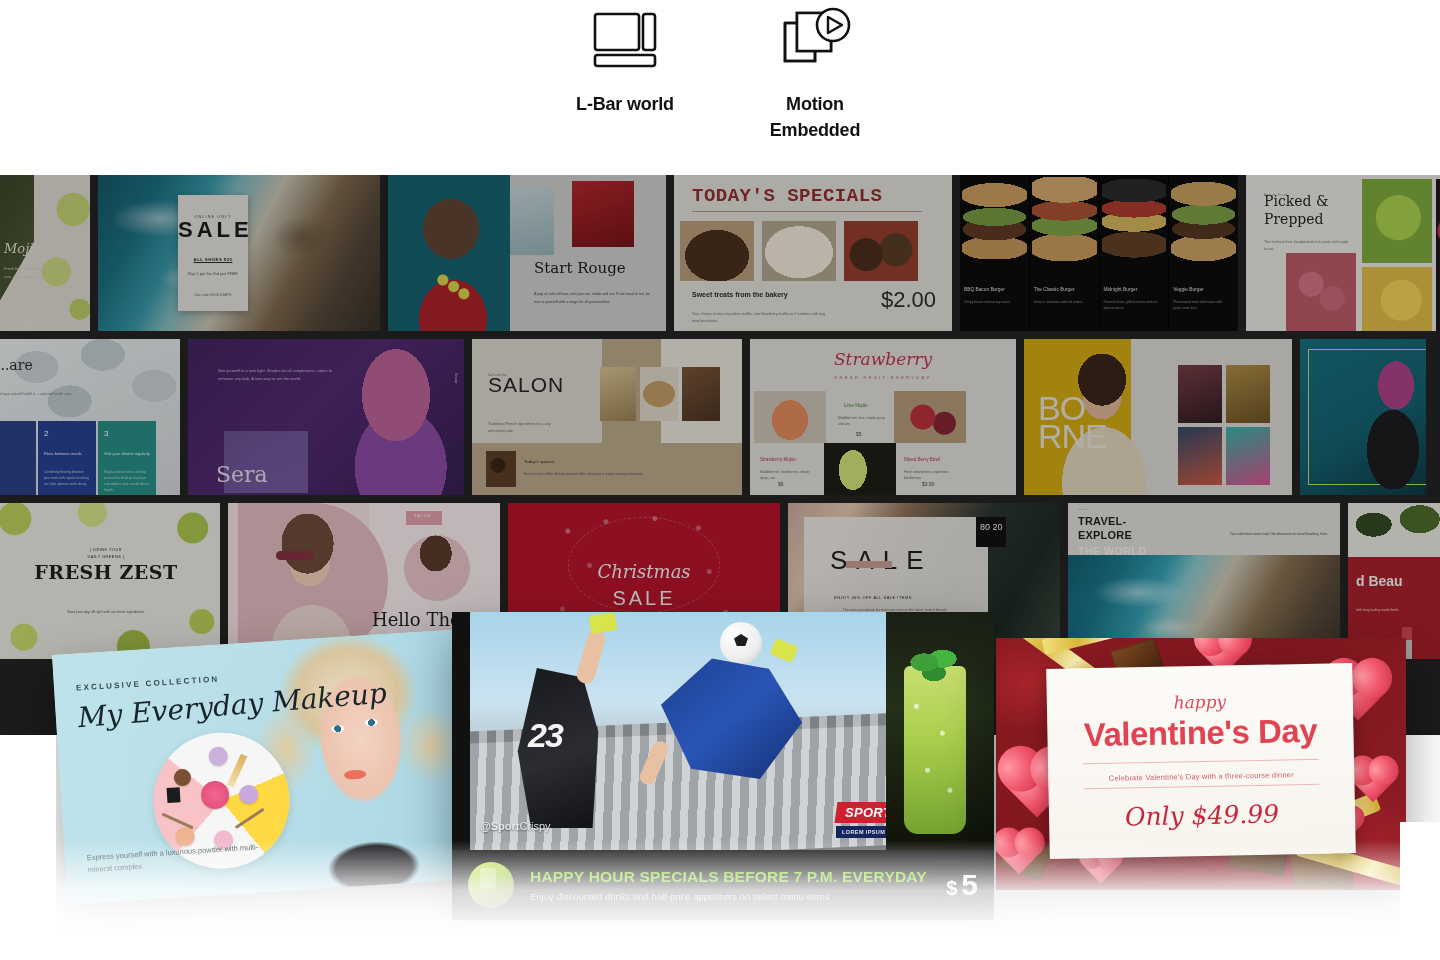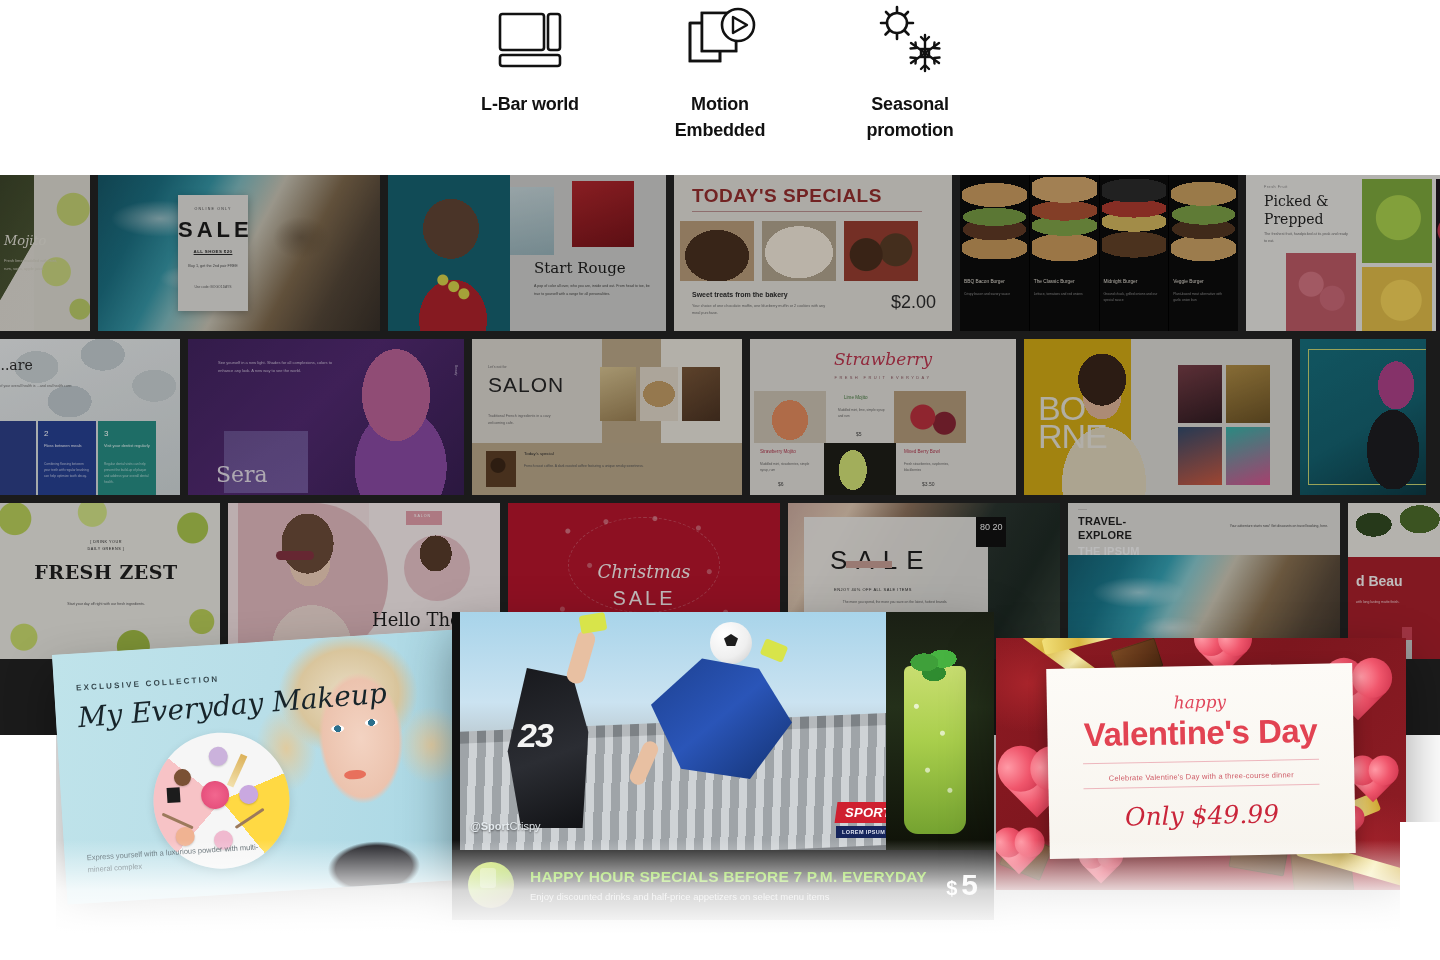--- a/index.html
+++ b/index.html
@@ -41,21 +41,21 @@
   .thumb {
     position: relative; height: 156px; flex: 0 0 auto;
     overflow: hidden; background: #2a2a2a;
     filter: brightness(0.72) saturate(0.85);
   }
   .thumb.bright { filter: brightness(0.78) saturate(0.9); }
   .thumb-inner { position: absolute; inset: 0; }
   .tt { position: absolute; color: inherit; white-space: nowrap; }
 
   
-  .blurtxt { filter: blur(0.6px); }
+  .blurtxt { filter: blur(0.6px); margin-top: 8px; }
 
   
   .featured-layer { position: absolute; inset: 0; z-index: 30; pointer-events: none; }
   .fcard { position: absolute; overflow: hidden; pointer-events: auto;
            box-shadow: 0 22px 48px rgba(0,0,0,0.38); }
 
   
   #card-makeup {
     left: 52px; top: 655px; width: 418px; height: 250px;
     transform: rotate(-3.6deg); transform-origin: left top;
@@ -90,21 +90,21 @@
   .mk-title { font-family: "DejaVu Serif", serif; font-style: italic;
               font-size: 28px; font-weight: 400; margin-top: 6px; color: #17242a;
               transform: rotate(-1deg); }
   .mk-sub { position: absolute; left: 22px; bottom: 26px; font-size: 7.5px;
             line-height: 1.7; color: #2a3a42; opacity: .82; max-width: 180px; }
 
   
   #card-sport {
     left: 452px; top: 612px; width: 542px; height: 308px; background: #111;
   }
-  .sp-photo { position: absolute; left:8px; top:0; right:0; height: 238px; overflow:hidden;
+  .sp-photo { position: absolute; left:18px; top:0; right:0; height: 238px; overflow:hidden;
     background: linear-gradient(180deg,#a8d4ea 0%, #cbe3f1 38%, #b9c6cc 56%, #8e9297 62%, #6e7277 100%); }
   .sp-stadium { position:absolute; left:0; right:0; top:120px; height:120px;
     background: repeating-linear-gradient(92deg,#9fa4a8 0 9px,#cfd3d6 9px 17px);
     transform: skewY(-2.5deg); }
   .sp-stadium2 { position:absolute; left:0; right:0; top:108px; height:26px;
     background: repeating-linear-gradient(92deg,#7d8286 0 9px,#b5b9bc 9px 17px); transform: skewY(-2.5deg); }
   .sp-p1 { position:absolute; left:40px; top:56px; width:96px; height:160px;
     background: linear-gradient(160deg,#17181c 0%,#2b2d33 55%,#101114 100%);
     clip-path: polygon(28% 0,76% 6%,92% 40%,86% 100%,22% 100%,8% 52%); }
   .sp-num { position:absolute; left:58px; top:104px; color:#f4f4f4; font-size:34px;
@@ -232,42 +232,20 @@
           <circle cx="56" cy="20" r="16" fill="#fff" stroke="#111" stroke-width="2.6"></circle>
           <path d="M51 12 L65 20 L51 28 Z" fill="none" stroke="#111" stroke-width="2.4" stroke-linejoin="round"></path>
         </svg>
       </div>
       <div class="feature-label">
         <div>Motion</div>
         <div>Embedded</div>
       </div>
     </div>
 
-    <div class="feature">
-      <div class="feature-icon">
-        <svg width="78" height="70" viewBox="0 0 78 70">
-          <g stroke="#111" stroke-width="2.6" fill="none" stroke-linecap="round">
-            <circle cx="26" cy="18" r="10"></circle>
-            <path d="M26 2 v5 M26 29 v5 M10 18 h5 M37 18 h5
-                     M15 7 l3.5 3.5 M34 26 l3.5 3.5 M37 7 l-3.5 3.5 M18 26 l-3.5 3.5"></path>
-          </g>
-          <g stroke="#111" stroke-width="2.4" fill="none" stroke-linecap="round">
-            <path d="M54 30 v36 M40 38 l28 20 M68 38 l-28 20"></path>
-            <path d="M54 36 l-4 -4 M54 36 l4 -4 M54 60 l-4 4 M54 60 l4 4"></path>
-            <path d="M45 43 l-5.5 0.5 M45 43 l-0.5 -5.5 M63 53 l5.5 -0.5 M63 53 l0.5 5.5"></path>
-            <path d="M45 53 l-5.5 -0.5 M45 53 l-0.5 5.5 M63 43 l5.5 0.5 M63 43 l0.5 -5.5"></path>
-            <rect x="50" y="44" width="8" height="8"></rect>
-          </g>
-        </svg>
-      </div>
-      <div class="feature-label">
-        <div>Seasonal</div>
-        <div>promotion</div>
-      </div>
-    </div>
 
   </div>
 
   <div class="grid-wrap">
 
     <div class="grid-row r1">
 
       <div class="thumb" style="width:90px;margin-left:0;">
         <div class="thumb-inner" style="background:linear-gradient(120deg,#3f4a28 0%,#4d5a30 40%,#eeeae0 40.5%,#efece3 100%);">
           <div style="position:absolute;right:0;top:0;width:56px;height:156px;background:
@@ -309,28 +287,28 @@
              radial-gradient(circle 5px at 82% 76%, #e8e238 0 5px, transparent 6px);"></div>
           <div style="position:absolute;left:122px;top:12px;width:44px;height:68px;background:linear-gradient(170deg,#cfe3e8,#9dbfc8);"></div>
           <div style="position:absolute;left:184px;top:6px;width:62px;height:66px;background:linear-gradient(160deg,#d2242b,#8e1018);"></div>
           <div class="tt" style="left:146px;top:84px;color:#1c1c1c;font-family:'DejaVu Serif',serif;font-size:15px;">Start Rouge</div>
           <div class="tt blurtxt" style="left:146px;top:108px;width:118px;white-space:normal;color:#4a4a4a;font-size:3.6px;line-height:2.1;">A pop of color all over, who you are, inside and out. From head to toe, be true to yourself with a range for all personalities.</div>
         </div>
       </div>
 
       <div class="thumb bright" style="width:278px;">
         <div class="thumb-inner" style="background:#dedbd4;">
-          <div class="tt" style="left:18px;top:10px;color:#9b2b2b;font-family:Liberation Sans, sans-serif;font-size:19px;font-weight:700;letter-spacing:.5px;">TODAY'S SPECIALS</div>
+          <div class="tt" style="left:18px;top:10px;color:#9b2b2b;font-family:Liberation Mono, monospace;font-size:19px;font-weight:700;letter-spacing:.5px;">TODAY'S SPECIALS</div>
           <div style="position:absolute;left:18px;top:36px;width:230px;border-bottom:1px solid #b98c8c;"></div>
           <div style="position:absolute;left:6px;top:46px;width:74px;height:60px;background:radial-gradient(ellipse 32px 26px at 50% 58%,#4a2f1c 0 100%,transparent),#b99a74;"></div>
           <div style="position:absolute;left:88px;top:46px;width:74px;height:60px;background:radial-gradient(ellipse 34px 26px at 50% 52%,#efe6d6 0 100%,transparent),#b0a189;"></div>
           <div style="position:absolute;left:170px;top:46px;width:74px;height:60px;background:radial-gradient(circle 16px at 30% 56%,#4b2d1a 0 16px,transparent 17px),radial-gradient(circle 16px at 70% 48%,#5a3a22 0 16px,transparent 17px),#9c3a2c;"></div>
           <div class="tt" style="left:18px;top:116px;color:#2b2b2b;font-size:7px;font-weight:600;">Sweet treats from the bakery</div>
           <div class="tt blurtxt" style="left:18px;top:128px;width:142px;white-space:normal;color:#6a6a6a;font-size:3.8px;line-height:1.9;">Your choice of one chocolate muffin, one blueberry muffin or 2 cookies with any meal purchase.</div>
-          <div class="tt" style="right:16px;bottom:18px;color:#2b2b2b;font-size:18px;">$2.00</div>
+          <div class="tt" style="right:16px;bottom:18px;color:#2b2b2b;font-size:22px;">$2.00</div>
         </div>
       </div>
 
       <div class="thumb" style="width:278px;">
         <div class="thumb-inner" style="background:#0d0d0d;display:flex;">
           <div style="flex:1;position:relative;border-right:1px solid #000;">
             <div style="position:absolute;left:2px;top:6px;right:2px;height:78px;background:
                radial-gradient(ellipse 34px 12px at 50% 18%, #e0a65a 0 100%, transparent),
                radial-gradient(ellipse 32px 9px at 50% 46%, #7aa83a 0 100%, transparent),
                radial-gradient(ellipse 32px 11px at 50% 62%, #6b3c22 0 100%, transparent),
@@ -545,21 +523,21 @@
 
       <div class="thumb bright" style="width:272px;">
         <div class="thumb-inner" style="background:#dcdad6;">
           <div style="position:absolute;left:0;right:0;top:52px;bottom:0;background:
             linear-gradient(118deg,#0e5e72 0%,#12798f 18%,#2ba2b6 32%,#7fc7cd 40%,#c9c3b0 52%,#8a6f4c 68%,#5b4a38 84%,#3d332a 100%);"></div>
           <div style="position:absolute;left:0;right:0;top:52px;bottom:0;background:
              radial-gradient(ellipse 66px 22px at 26% 36%, rgba(255,255,255,.5) 0%, rgba(255,255,255,0) 70%),
              radial-gradient(ellipse 44px 16px at 38% 70%, rgba(255,255,255,.4) 0%, rgba(255,255,255,0) 70%);"></div>
           <div class="tt" style="left:10px;top:4px;color:#6f6f6f;font-size:3px;">———</div>
           <div class="tt" style="left:10px;top:12px;color:#1f1f1f;font-size:11px;font-weight:700;line-height:1.25;letter-spacing:.2px;">TRAVEL-<br>EXPLORE</div>
-          <div class="tt" style="left:10px;top:42px;color:#f0f0f0;font-size:11px;font-weight:700;letter-spacing:.2px;">THE IPSUM</div>
+          <div class="tt" style="left:10px;top:42px;color:#f0f0f0;font-size:11px;font-weight:700;letter-spacing:.2px;">THE WORLD</div>
           <div class="tt blurtxt" style="right:12px;top:20px;text-align:right;color:#4a4a4a;font-size:3.4px;line-height:2;white-space:pre-line;">Your adventure starts now! Get discounts on travel booking, here.</div>
         </div>
       </div>
 
       <div class="thumb bright" style="width:128px;">
         <div class="thumb-inner" style="background:#b21b28;">
           <div style="position:absolute;left:0;top:0;width:128px;height:54px;background:
              radial-gradient(ellipse 18px 12px at 20% 40%, #2f4a1e 0 100%, transparent),
              radial-gradient(ellipse 20px 14px at 56% 30%, #4a6b25 0 100%, transparent),
              radial-gradient(ellipse 16px 11px at 84% 54%, #3a5a1f 0 100%, transparent),#e7e4dd;"></div>

